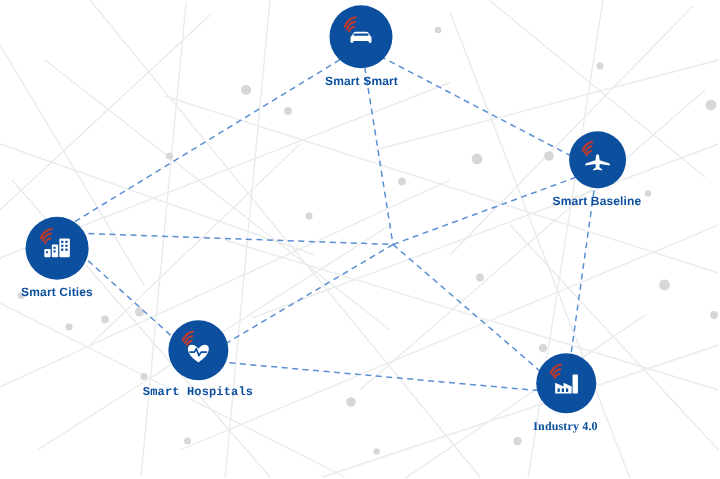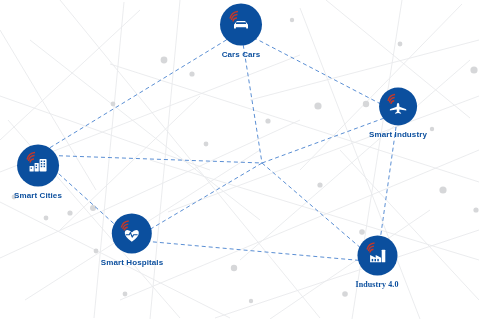--- a/index.html
+++ b/index.html
@@ -147,37 +147,37 @@
             <path d="M10 15 A9 9 0 0 1 18 8" stroke="#c0392b" stroke-width="1.5" fill="none"></path>
             <path d="M11.5 16.5 A6.5 6.5 0 0 1 17.5 11" stroke="#c0392b" stroke-width="1.5" fill="none"></path>
             <path d="M13 18 A4 4 0 0 1 17 14.5" stroke="#c0392b" stroke-width="1.5" fill="none"></path>
           </g>
           <g fill="#ffffff">
             <path d="M14 24.5 L14 21.5 Q14 20.6 14.8 20.3 L16.2 18.2 Q16.6 17.6 17.4 17.6 L24.6 17.6 Q25.4 17.6 25.8 18.2 L27.2 20.3 Q28 20.6 28 21.5 L28 24.5 Q28 25 27.5 25 L26.6 25 Q26.1 25 26.1 24.5 L26.1 23.8 L15.9 23.8 L15.9 24.5 Q15.9 25 15.4 25 L14.5 25 Q14 25 14 24.5 Z"></path>
             <rect x="16" y="18.8" width="10" height="1.6" rx="0.5" fill="#0b4f9e"></rect>
           </g>
         </svg>
       </div>
-      <div class="node-label">Cars Cars</div>
+      <div class="node-label">Smart Smart</div>
     </div>
 
     <div class="node" style="left:398px; top:113px;">
       <div class="node-circle" style="width:38px;height:38px;">
         <svg width="38" height="38" viewBox="0 0 38 38">
           <g>
             <path d="M9 13.5 A8 8 0 0 1 16 7" stroke="#c0392b" stroke-width="1.4" fill="none"></path>
             <path d="M10.4 15 A5.8 5.8 0 0 1 15.6 10" stroke="#c0392b" stroke-width="1.4" fill="none"></path>
             <path d="M11.8 16.4 A3.6 3.6 0 0 1 15.2 13.2" stroke="#c0392b" stroke-width="1.4" fill="none"></path>
           </g>
           <g fill="#ffffff">
             <path d="M19 15.4 Q19.9 15.4 20.1 16.6 L20.4 19.3 L26.6 21.4 Q27.2 21.6 27.2 22.2 L27.2 22.9 L20.4 21.9 L20.2 24.2 L22 25.4 L22 26.2 L19 25.5 L16 26.2 L16 25.4 L17.8 24.2 L17.6 21.9 L10.8 22.9 L10.8 22.2 Q10.8 21.6 11.4 21.4 L17.6 19.3 L17.9 16.6 Q18.1 15.4 19 15.4 Z"></path>
           </g>
         </svg>
       </div>
-      <div class="node-label">Smart Industry</div>
+      <div class="node-label">Smart Baseline</div>
     </div>
 
     <div class="node" style="left:38px; top:172px;align-items:center;">
       <div class="node-circle" style="width:42px;height:42px;">
         <svg width="42" height="42" viewBox="0 0 42 42">
           <g>
             <path d="M10 15 A9 9 0 0 1 18 8" stroke="#c0392b" stroke-width="1.5" fill="none"></path>
             <path d="M11.5 16.5 A6.5 6.5 0 0 1 17.5 11" stroke="#c0392b" stroke-width="1.5" fill="none"></path>
             <path d="M13 18 A4 4 0 0 1 17 14.5" stroke="#c0392b" stroke-width="1.5" fill="none"></path>
           </g>
@@ -195,21 +195,21 @@
               <rect x="18.6" y="20" width="1.4" height="1.4"></rect>
               <rect x="18.6" y="22.4" width="1.4" height="1.4"></rect>
               <rect x="13.6" y="23" width="1.3" height="1.3"></rect>
             </g>
           </g>
         </svg>
       </div>
       <div class="node-label">Smart Cities</div>
     </div>
 
-    <div class="node" style="left:132px; top:240px;">
+    <div class="node" style="left:132px; top:240px;font-family:Liberation Mono, monospace;">
       <div class="node-circle" style="width:40px;height:40px;">
         <svg width="40" height="40" viewBox="0 0 40 40">
           <g>
             <path d="M9.5 14 A8.5 8.5 0 0 1 17 7.5" stroke="#c0392b" stroke-width="1.45" fill="none"></path>
             <path d="M11 15.6 A6 6 0 0 1 16.5 10.6" stroke="#c0392b" stroke-width="1.45" fill="none"></path>
             <path d="M12.4 17 A3.8 3.8 0 0 1 16 13.7" stroke="#c0392b" stroke-width="1.45" fill="none"></path>
           </g>
           <g>
             <path d="M20 28.2 Q13 23.4 13 19.4 Q13 16.4 15.6 16.4 Q18 16.4 20 19 Q22 16.4 24.4 16.4 Q27 16.4 27 19.4 Q27 23.4 20 28.2 Z" fill="#ffffff"></path>
             <path d="M14.4 21.2 L17.4 21.2 L18.6 19 L20.4 23.6 L21.8 21.2 L25.4 21.2" stroke="#0b4f9e" stroke-width="1.1" fill="none" stroke-linejoin="round" stroke-linecap="round"></path>

